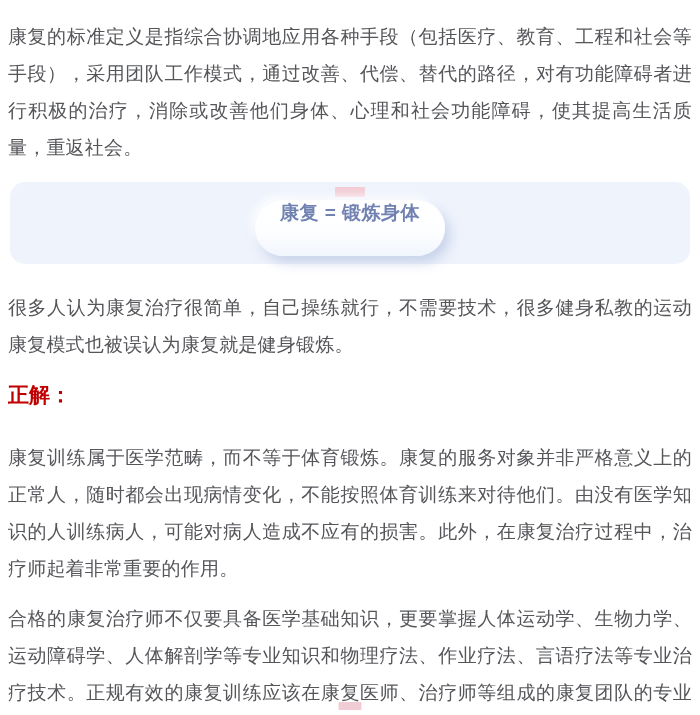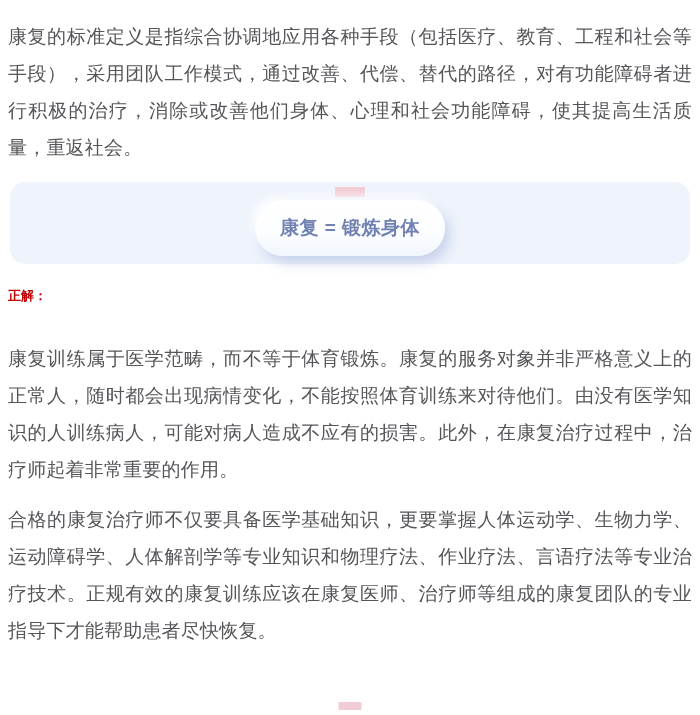--- a/index.html
+++ b/index.html
@@ -25,21 +25,21 @@
     color: #55565a;
     text-align: justify;
     letter-spacing: 0.2px;
   }
   .para-intro        { margin-top: 18px;  }
   .para-misconception{ margin-top: 25px; }
   .para-explanation  { margin-top: 26px; }
   .para-qualification{ margin-top: 13px; }
   .correct-label {
     margin: 13px 0 0 0;
-    font-size: 13px;
+    font-size: 21px;
     line-height: 37px;
     font-weight: bold;
     color: #c00000;
     text-align: left;
   }
   .callout {
     position: relative;
     margin: 16px 2px 0 2px;
     height: 82px;
     border-radius: 15px;
@@ -60,21 +60,21 @@
     top: 18px;
     left: 50%;
     transform: translateX(-50%);
     width: 190px;
     height: 56px;
     border-radius: 28px;
     background: linear-gradient(180deg, #ffffff 0%, #fdfeff 55%, #f1f5fd 100%);
     box-shadow: 5px 7px 12px rgba(169, 186, 221, 0.55),
                 -4px -4px 8px rgba(255, 255, 255, 0.9);
     display: flex;
-    align-items: center;
+    align-items: flex-start;
     justify-content: center;
   }
   .pill-label {
     font-size: 19px;
     font-weight: bold;
     color: #7182b2;
     letter-spacing: 0.5px;
     white-space: nowrap;
   }
   .next-section-tab {
@@ -95,20 +95,21 @@
 
   <p class="body-text para-intro">康复的标准定义是指综合协调地应用各种手段（包括医疗、教育、工程和社会等手段），采用团队工作模式，通过改善、代偿、替代的路径，对有功能障碍者进行积极的治疗，消除或改善他们身体、心理和社会功能障碍，使其提高生活质量，重返社会。</p>
 
   <div class="callout">
     <span class="callout-tab"></span>
     <div class="pill">
       <span class="pill-label">康复 = 锻炼身体</span>
     </div>
   </div>
 
+  <p class="body-text para-misconception">很多人认为康复治疗很简单，自己操练就行，不需要技术，很多健身私教的运动康复模式也被误认为康复就是健身锻炼。</p>
 
   <p class="correct-label">正解：</p>
 
   <p class="body-text para-explanation">康复训练属于医学范畴，而不等于体育锻炼。康复的服务对象并非严格意义上的正常人，随时都会出现病情变化，不能按照体育训练来对待他们。由没有医学知识的人训练病人，可能对病人造成不应有的损害。此外，在康复治疗过程中，治疗师起着非常重要的作用。</p>
 
   <p class="body-text para-qualification">合格的康复治疗师不仅要具备医学基础知识，更要掌握人体运动学、生物力学、运动障碍学、人体解剖学等专业知识和物理疗法、作业疗法、言语疗法等专业治疗技术。正规有效的康复训练应该在康复医师、治疗师等组成的康复团队的专业指导下才能帮助患者尽快恢复。</p>
 
 </div>
 
 <span class="next-section-tab"></span>

